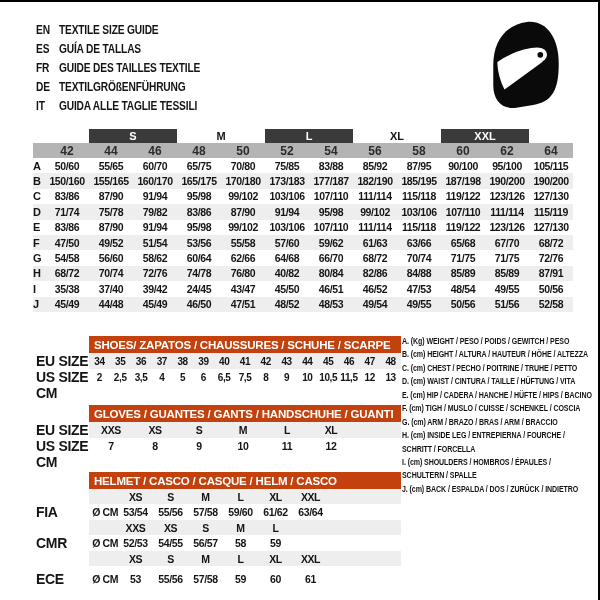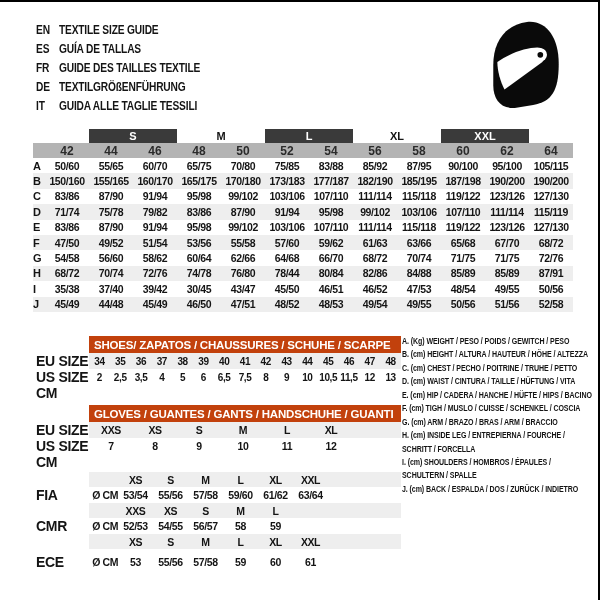--- a/index.html
+++ b/index.html
@@ -212,34 +212,34 @@
         <div>71/75</div>
         <div>72/76</div>
       </div>
       <div class="grid13 body-row stripe">
         <div class="letter">H</div>
         <div>68/72</div>
         <div>70/74</div>
         <div>72/76</div>
         <div>74/78</div>
         <div>76/80</div>
-        <div>78/44</div>
+        <div>40/82</div>
         <div>80/84</div>
         <div>82/86</div>
         <div>84/88</div>
         <div>85/89</div>
         <div>85/89</div>
         <div>87/91</div>
       </div>
       <div class="grid13 body-row">
         <div class="letter">I</div>
         <div>35/38</div>
         <div>37/40</div>
         <div>39/42</div>
-        <div>30/45</div>
+        <div>24/45</div>
         <div>43/47</div>
         <div>45/50</div>
         <div>46/51</div>
         <div>46/52</div>
         <div>47/53</div>
         <div>48/54</div>
         <div>49/55</div>
         <div>50/56</div>
       </div>
       <div class="grid13 body-row stripe">
@@ -333,20 +333,21 @@
             <div>12</div>
           </div>
         </div>
         <div class="brow shaded-row">
           <div class="blabel">CM</div>
         </div>
       </div>
   </div>
 
   <div class="btable helmetT" style="top:470px">
+    <div class="bbar">HELMET / CASCO / CASQUE / HELM / CASCO</div>
     <div class="brows">
         <div class="brow shaded-row">
           <div class="blabel"></div>
           <div class="bcells shaded">
             <div class="unit"></div>
             <div>XS</div>
             <div>S</div>
             <div>M</div>
             <div>L</div>
             <div>XL</div>

